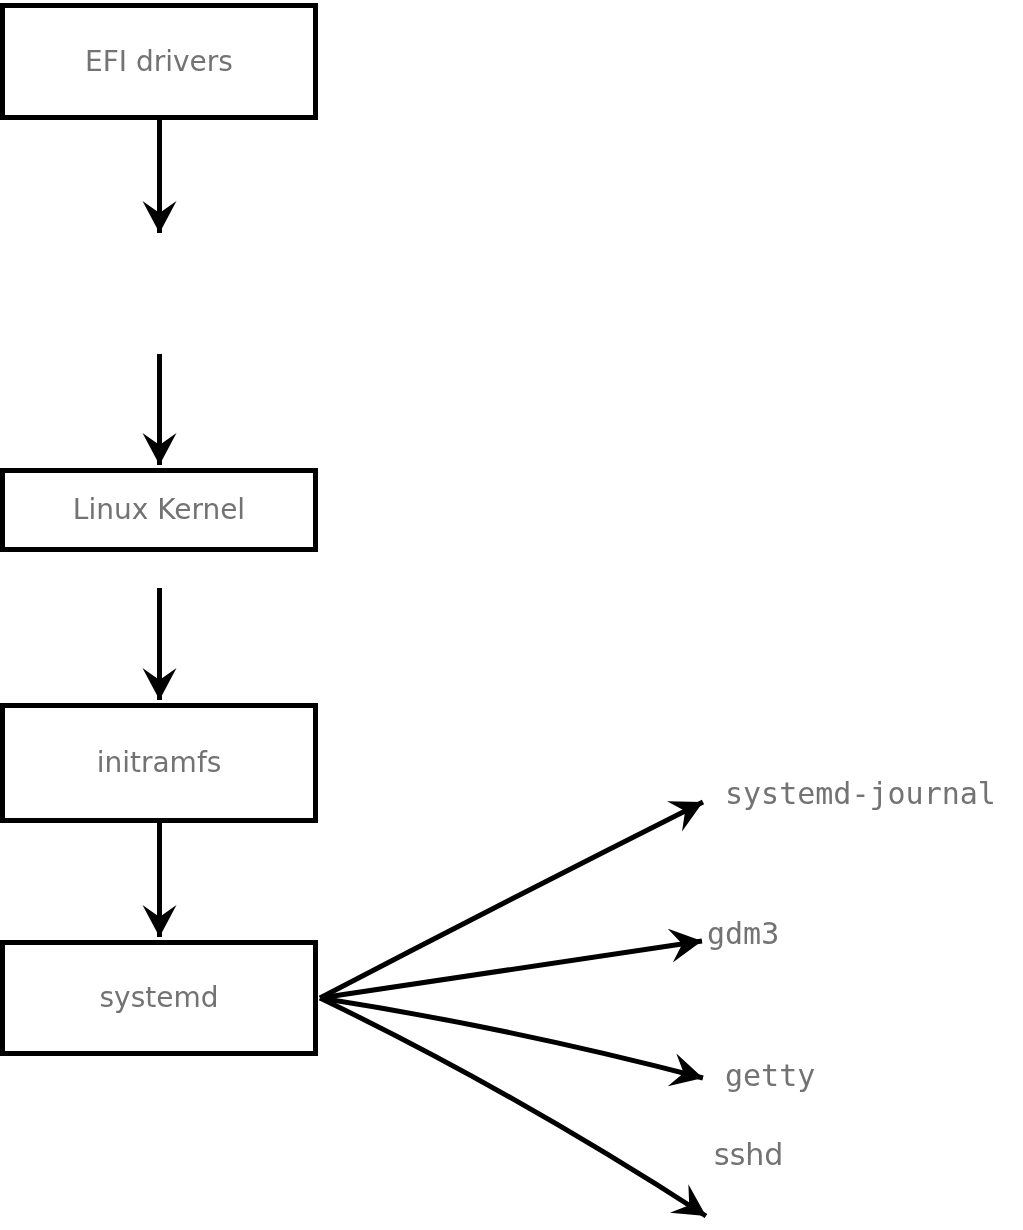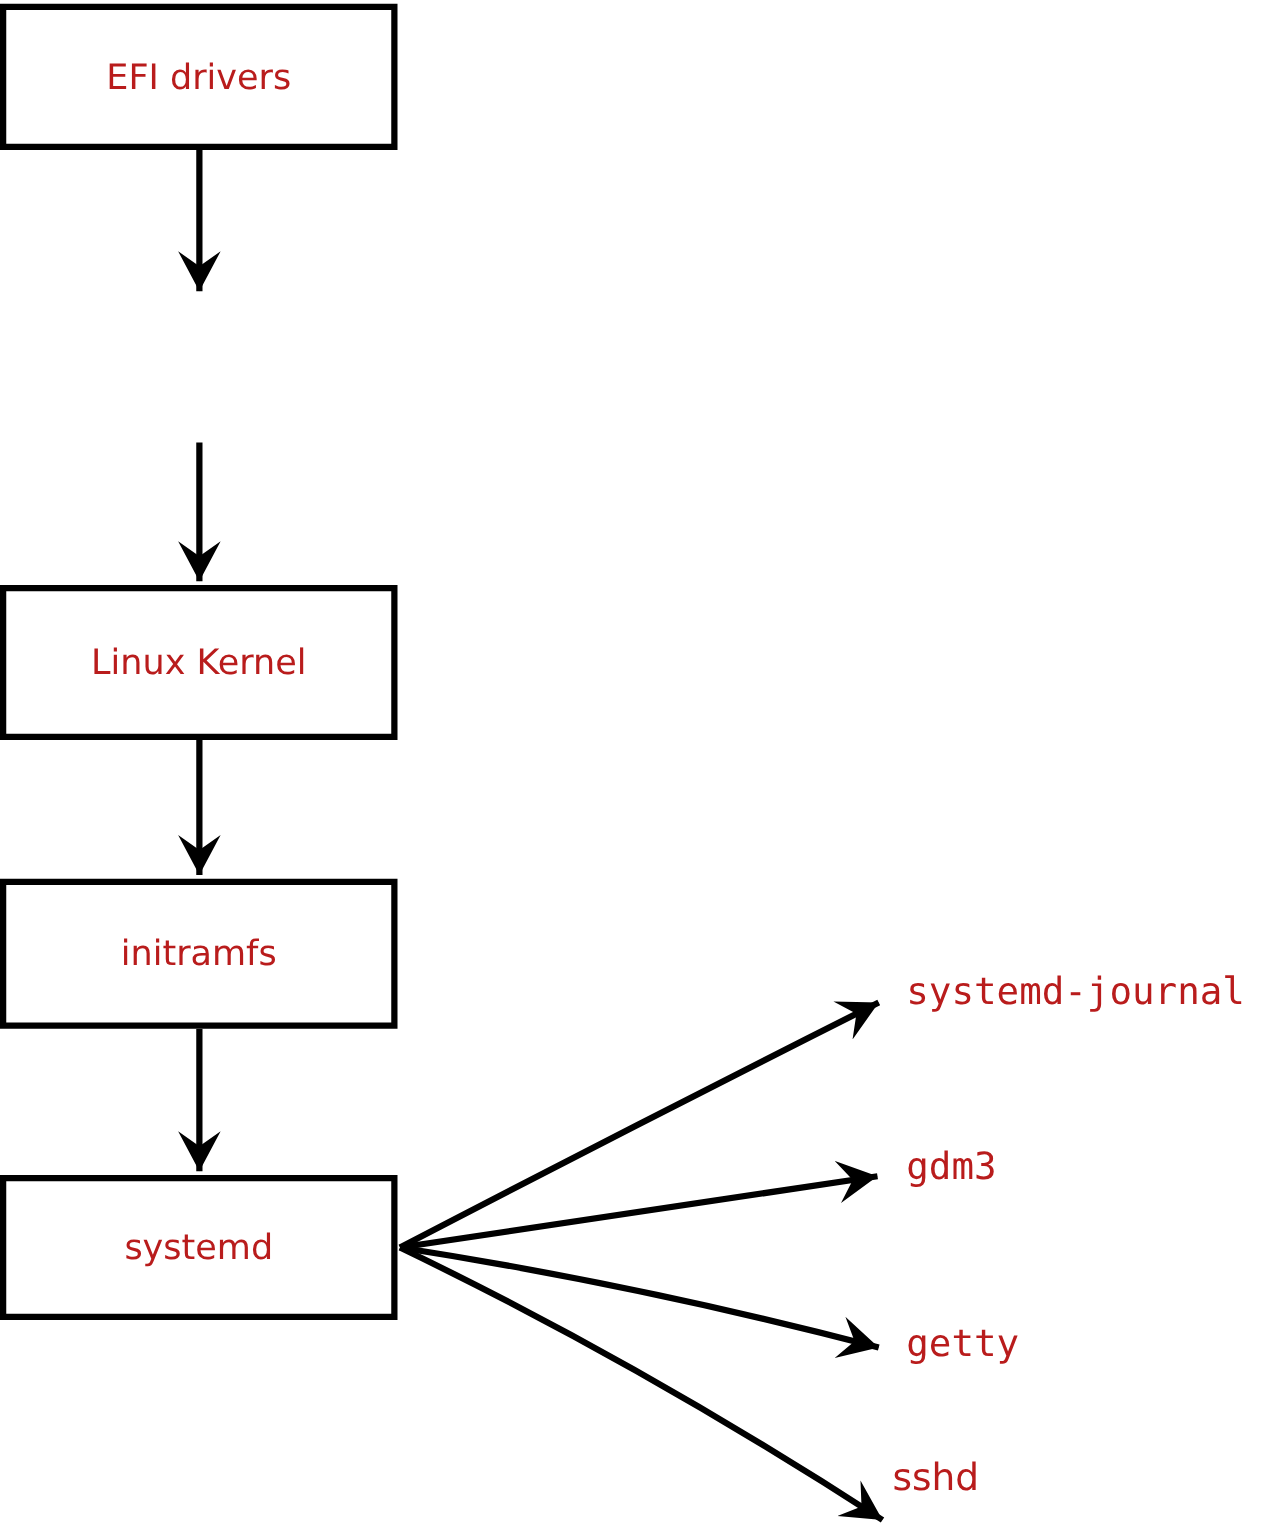--- a/index.html
+++ b/index.html
@@ -7,21 +7,21 @@
     padding: 0;
     background: #ffffff;
   }
   .canvas {
     position: relative;
     width: 1023px;
     height: 1230px;
     background: #ffffff;
     overflow: hidden;
     font-family: "DejaVu Sans", "Liberation Sans", sans-serif;
-    color: #b91c1c;
+    color: #737373;
   }
   .arrow-layer {
     position: absolute;
     left: 0;
     top: 0;
     width: 1023px;
     height: 1230px;
   }
   .node {
     position: absolute;
@@ -31,44 +31,44 @@
     background: #ffffff;
     box-sizing: border-box;
     display: flex;
     align-items: center;
     justify-content: center;
     font-size: 28px;
     line-height: 1;
   }
   .node-1 { top: 3px;   height: 117px; }
   .node-2 { top: 236px; height: 118px; }
-  .node-3 { top: 468px; height: 124px; }
+  .node-3 { top: 468px; height: 84px; }
   .node-4 { top: 703px; height: 120px; }
   .node-5 { top: 940px; height: 116px; }
   .note {
     position: absolute;
     left: 560px;
     top: 164px;
     font-size: 28px;
     line-height: 1.2;
     white-space: nowrap;
   }
   .spawn-label {
     position: absolute;
     font-family: "DejaVu Sans Mono", "Liberation Mono", monospace;
     font-size: 30px;
     line-height: 1;
     white-space: nowrap;
   }
   .spawn-journal { left: 725px; top: 779px; }
-  .spawn-gdm3    { left: 725px; top: 919px; }
+  .spawn-gdm3    { left: 707px; top: 919px; }
   .spawn-getty   { left: 725px; top: 1061px; }
   .spawn-sshd {
     left: 714px;
-    top: 1168px;
+    top: 1140px;
     font-family: "DejaVu Sans", "Liberation Sans", sans-serif;
   }
 </style>
 </head>
 <body>
 
 <div class="canvas">
 
   <svg class="arrow-layer" width="1023" height="1230" viewBox="0 0 1023 1230" xmlns="http://www.w3.org/2000/svg">
     <defs>

